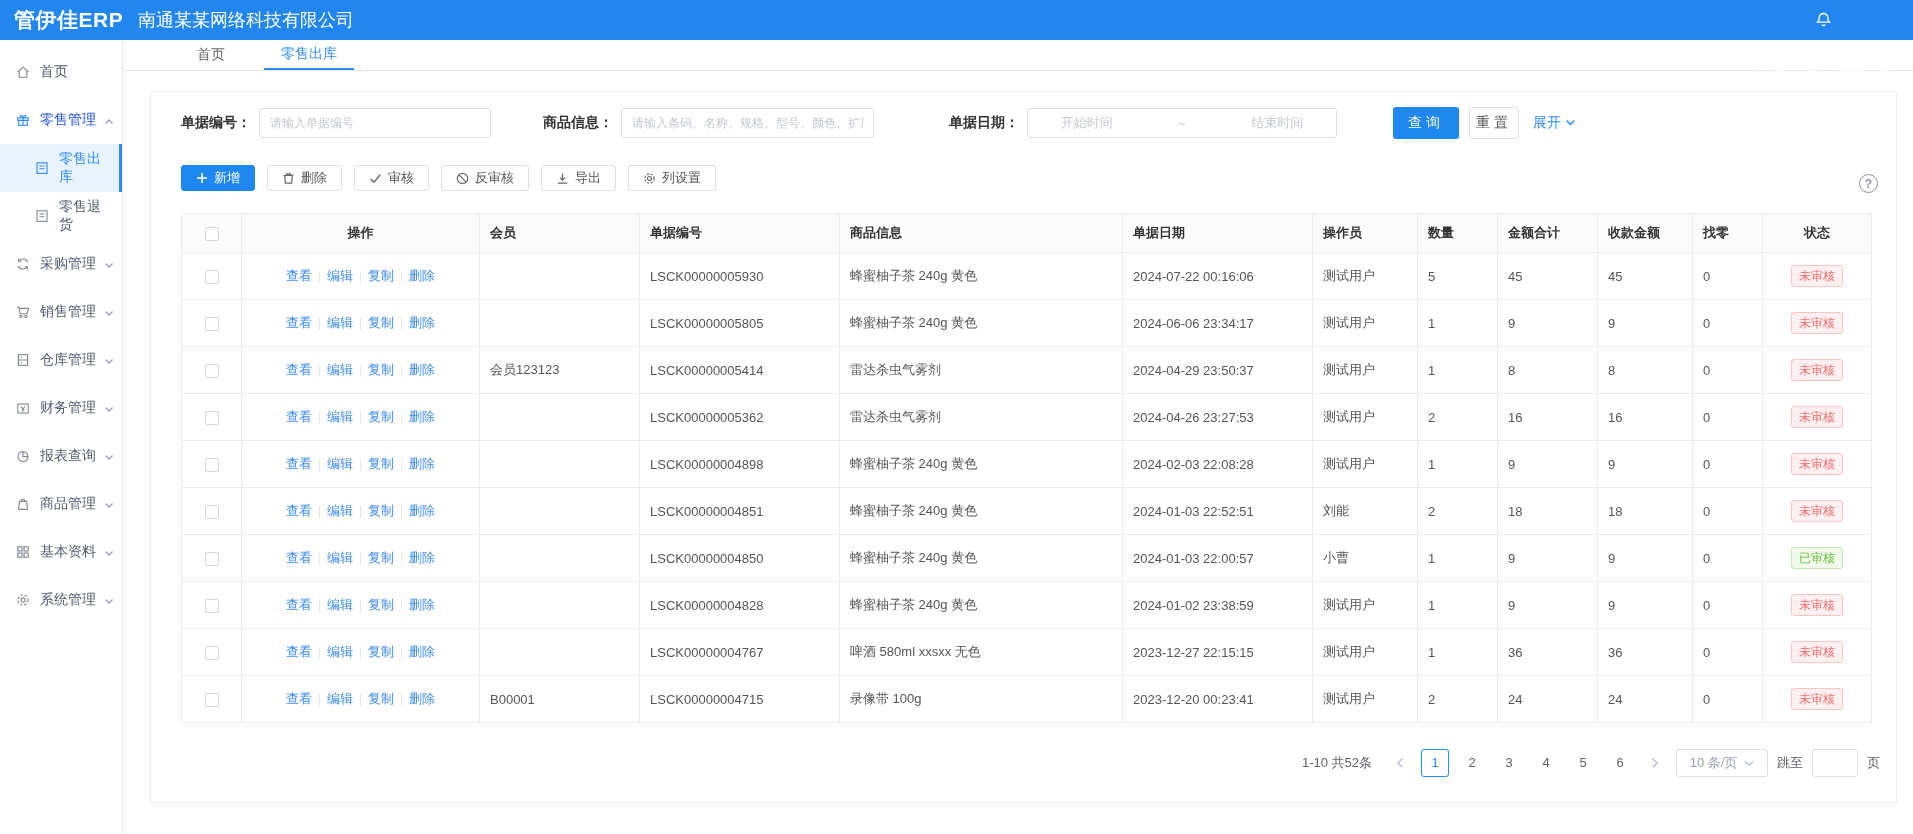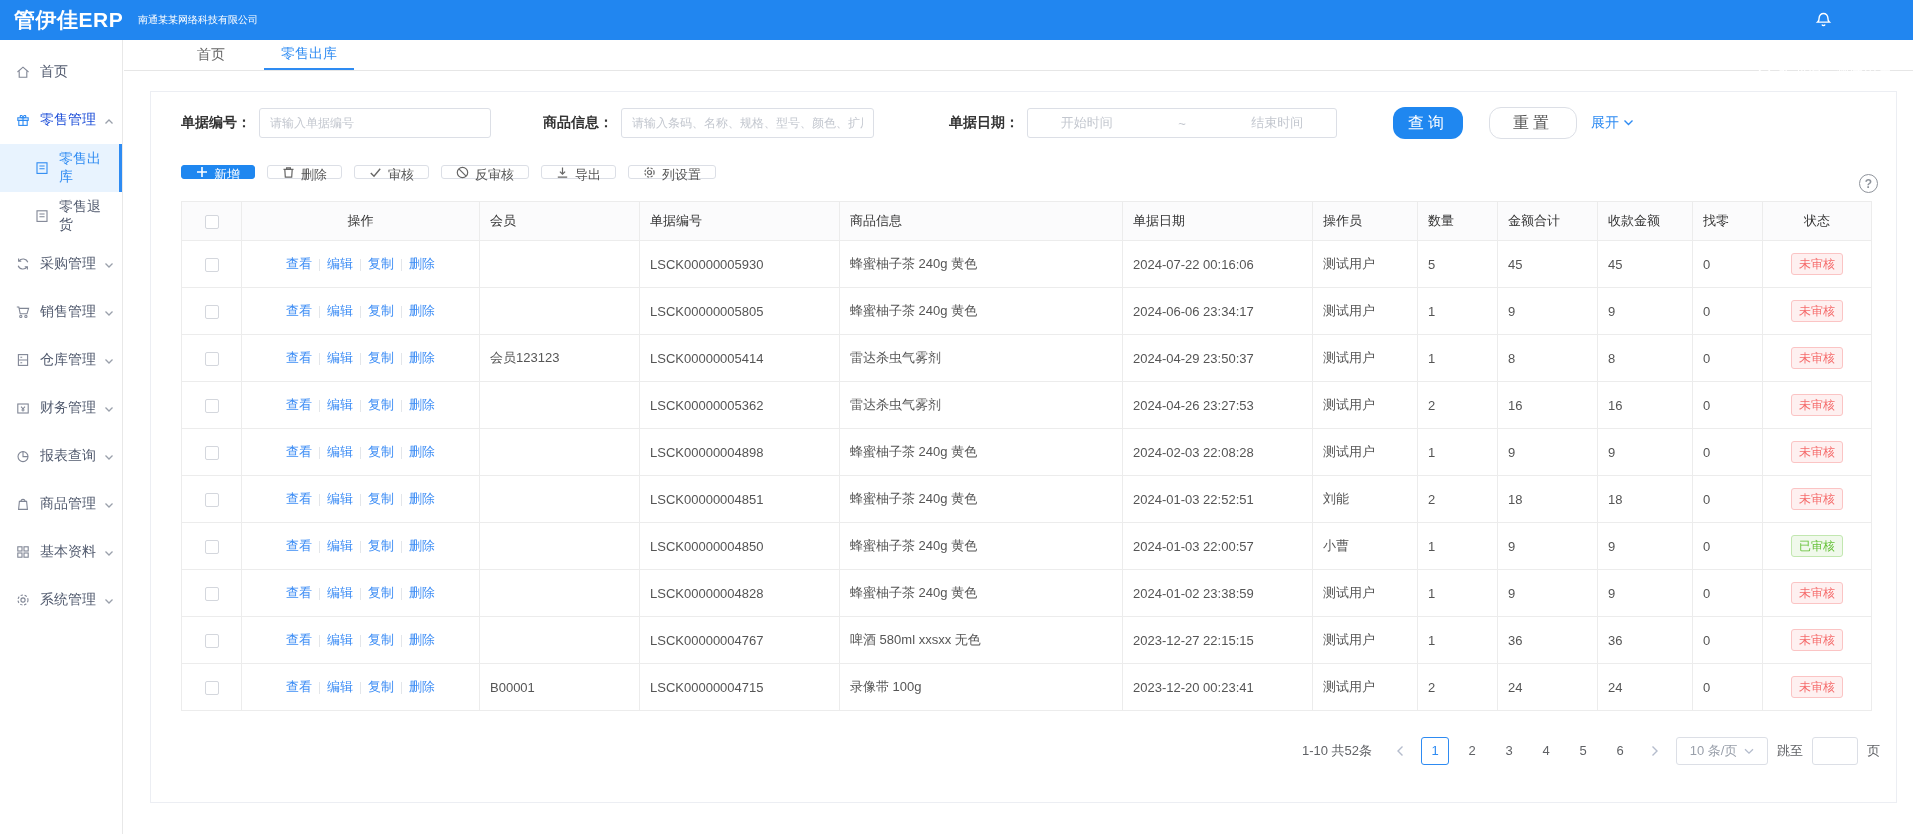--- a/index.html
+++ b/index.html
@@ -2,21 +2,21 @@
 <html><head>
 <meta charset="utf-8">
 <style>
   * { box-sizing: border-box; margin: 0; padding: 0; }
   html,body { width:1913px; height:834px; overflow:hidden; background:#fff;
     font-family:"Liberation Sans","DejaVu Sans",sans-serif; color:#333; font-size:14px; }
 
   
   .header { height:40px; background:#2186f0; display:flex; align-items:center; color:#fff; }
   .logo { width:128px; padding-left:14px; font-size:21px; font-weight:700; letter-spacing:.5px; white-space:nowrap; }
-  .company { margin-left:10px; font-size:10px; }
+  .company { margin-left:10px; font-size:18px; }
   .header-right { margin-left:auto; display:flex; align-items:center; gap:38px; padding-right:22px; font-size:14px;flex-direction:column; }
   .hicon { display:flex; align-items:center; gap:6px; cursor:pointer; }
   .hicon svg { display:block; }
 
   
   .sidebar { position:absolute; top:40px; left:0; bottom:0; width:123px; background:#fff;
     border-right:1px solid #e8e8e8; padding-top:8px; }
   .side-item { height:48px; display:flex; align-items:center; padding:0 8px 0 15px;
     font-size:14px; color:#515a6e; cursor:pointer; position:relative; }
   .side-item .icn { width:16px; height:16px; margin-right:9px; color:#808695; flex:none; }
@@ -41,39 +41,39 @@
   
   .filters { display:flex; align-items:center; }
   .f-label { font-weight:700; font-size:14px; color:#333; white-space:nowrap; margin-right:8px; }
   .f-input { height:30px; border:1px solid #dcdfe6; border-radius:3px; padding:0 10px; font-size:12px;
     color:#333; outline:none; font-family:inherit; }
   .f-input::placeholder { color:#c3c7cf; }
   .w232 { width:232px; } .w253 { width:253px; }
   .gap-lg { margin-left:52px; } .gap-md { margin-left:75px; } .gap-btn { margin-left:56px; }
   .date-range { width:310px; height:30px; border:1px solid #dcdfe6; border-radius:3px; display:flex;
     align-items:center; justify-content:space-around; color:#c3c7cf; font-size:13px; cursor:pointer; }
-  .btn { height:32px; border-radius:12px; font-size:16px; cursor:pointer; font-family:Liberation Sans, sans-serif;
+  .btn { height:32px; border-radius:3px; font-size:14px; cursor:pointer; font-family:Liberation Sans, sans-serif;
     display:inline-flex; align-items:center; border:none; }
   .btn-primary { background:#1f87f0; color:#fff; padding:0 15px; letter-spacing:4px; }
-  .btn-plain { background:#fff; border:1px solid #dcdfe6; color:#555; padding:0 23px; letter-spacing:4px; margin-left:26px; }
+  .btn-plain { background:#fff; border:1px solid #dcdfe6; color:#555; padding:0 6px; letter-spacing:4px; margin-left:10px; }
   .expand { margin-left:14px; color:#2e8bf2; cursor:pointer; display:inline-flex; align-items:center; gap:4px; }
 
   
   .toolbar { margin-top:26px; display:flex; align-items:center; gap:12px; }
-  .tbtn { height:14px; border-radius:3px; font-size:13px; cursor:pointer; font-family:inherit;
-    display:inline-flex; gap:6px; background:#fff; border:1px solid #dcdfe6; color:#555; padding:0 14px; }
+  .tbtn { height:26px; border-radius:3px; font-size:13px; cursor:pointer; font-family:inherit;
+    display:inline-flex; align-items:center; gap:6px; background:#fff; border:1px solid #dcdfe6; color:#555; padding:0 14px; }
   .tbtn svg { display:block; }
   .tbtn.add { background:#1f87f0; border-color:#1f87f0; color:#fff; }
   .help-circle { position:absolute; right:18px; top:82px; width:19px; height:19px; border:1px solid #8f949c;
     border-radius:50%; color:#8f949c; font-size:12px; font-weight:700; display:flex; align-items:center;
     justify-content:center; cursor:pointer; }
 
   
   table.grid { margin-top:22px; border-collapse:collapse; table-layout:fixed; width:1690px; }
-  .grid th { height:39px; background:#fbfbfc; font-weight:400; font-size:13px; color:#333;
+  .grid th { height:39px; background:#fbfbfc; font-weight:700; font-size:13px; color:#333;
     border:1px solid #ececec; padding:0 10px; text-align:left; }
   .grid td { height:47px; font-size:13px; color:#555; border:1px solid #ececec; padding:0 10px;
     background:#fff; overflow:hidden; white-space:nowrap; }
   .grid .c-center { text-align:center; }
   .lnk { color:#3d8df5; text-decoration:none; cursor:pointer; }
   .sep { display:inline-block; width:1px; height:12px; background:#e3e6ea; margin:0 7px; vertical-align:middle; }
   .checkbox { display:inline-block; width:14px; height:14px; border:1px solid #d4d7dd; border-radius:2px;
     background:#fff; cursor:pointer; vertical-align:middle; }
   .badge { display:inline-block; padding:3px 7px; border-radius:3px; font-size:12px; line-height:1.2; }
   .badge.red { color:#f56c6c; background:#fef0f0; border:1px solid #fbc4c4; }

